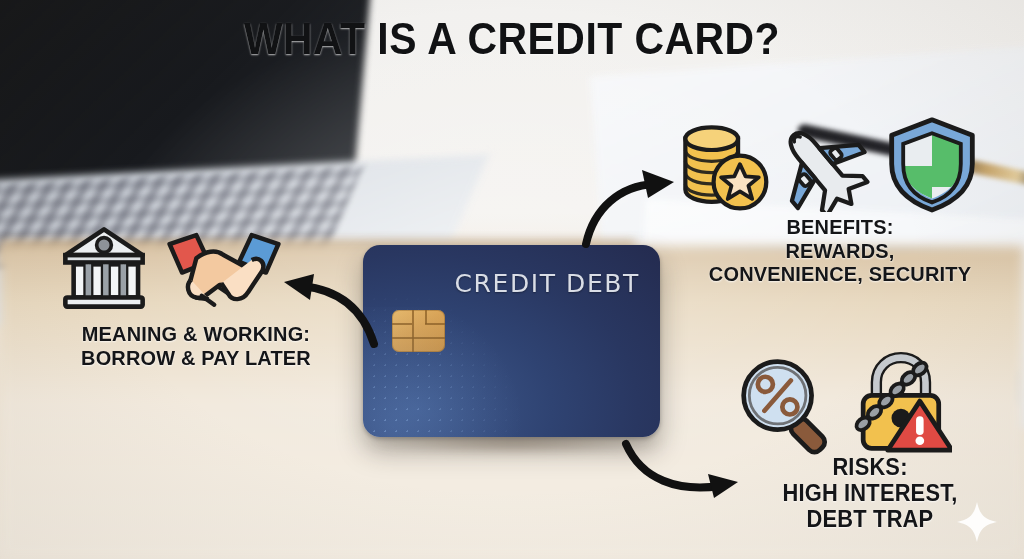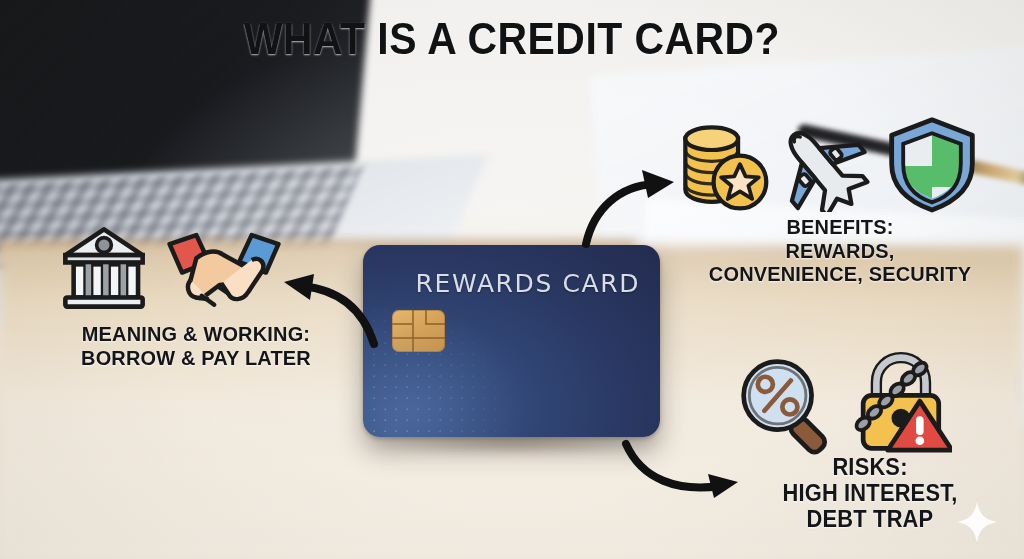--- a/index.html
+++ b/index.html
@@ -197,21 +197,21 @@
     <div class="bg-desk-edge"></div>
     <div class="bg-desk"></div>
     <div class="vignette"></div>
   </div>
 
   <div class="title">WHAT IS A CREDIT CARD?</div>
 
   <div class="card-shadow"></div>
   <div class="card">
     <div class="card-dots"></div>
-    <div class="card-label">REWARDS CARD</div>
+    <div class="card-label">CREDIT DEBT</div>
     <div class="chip">
       <i class="h1"></i>
         <i class="h2"></i>
         <i class="h3"></i>
         <i class="h4"></i>
         <i class="v1"></i>
         <i class="v2"></i>
     </div>
   </div>
 

